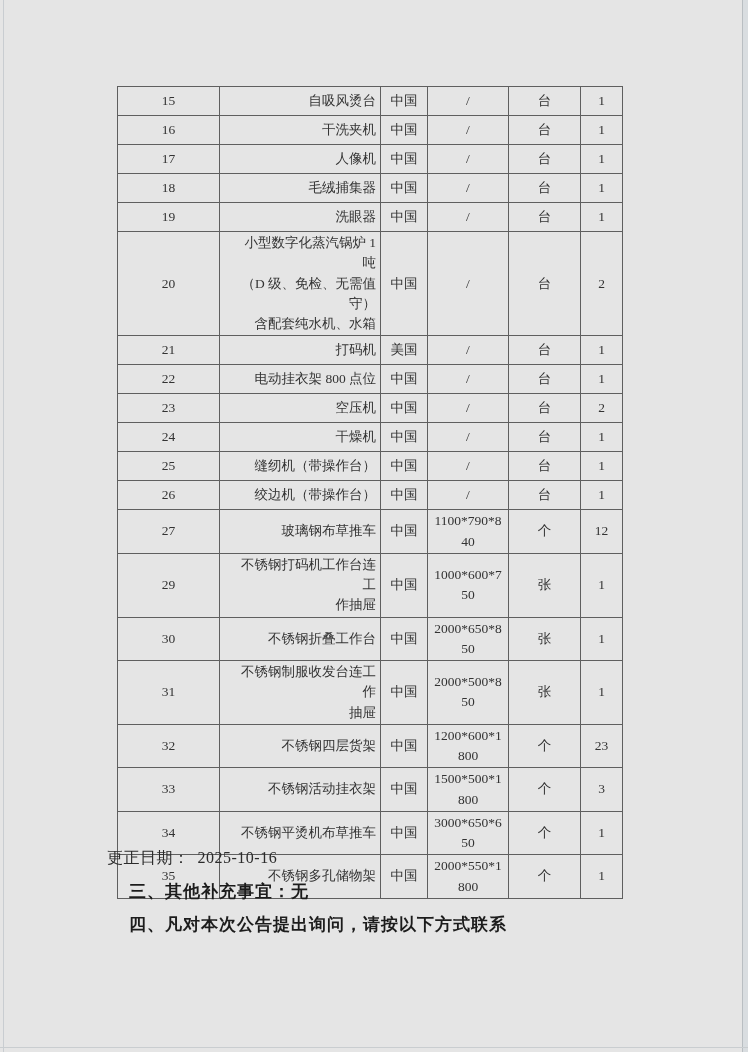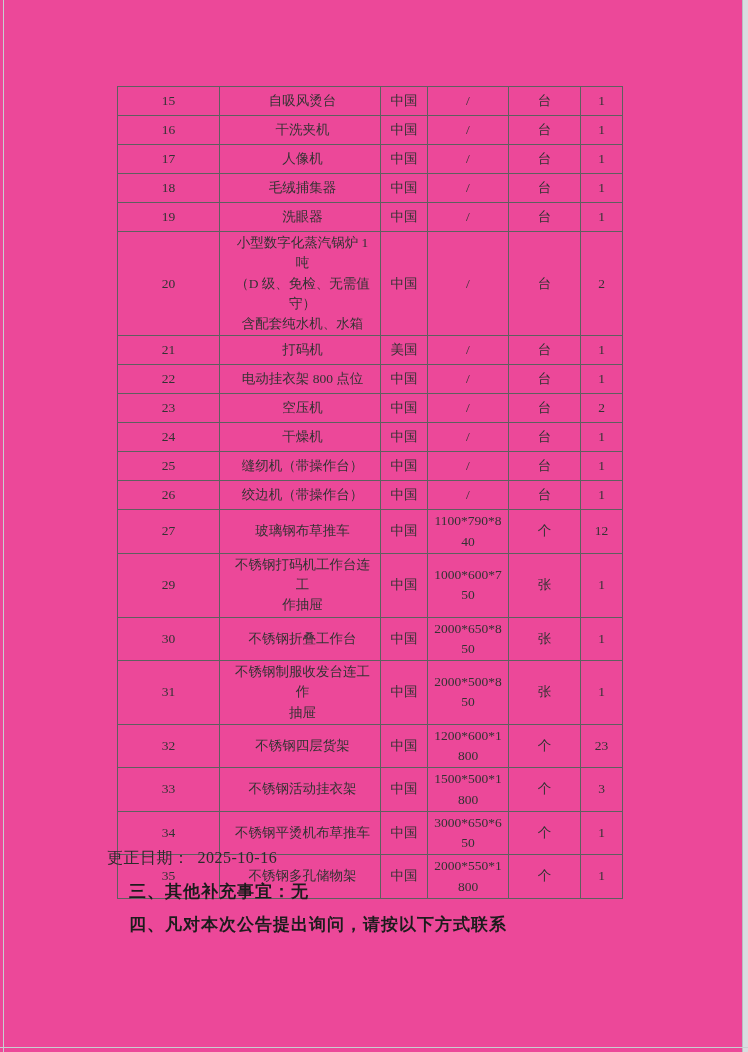--- a/index.html
+++ b/index.html
@@ -4,21 +4,21 @@
 <style>
   html,body{margin:0;padding:0;}
   body{
     width:748px;height:1052px;
     background:#ffffff;
     font-family:"Liberation Serif","DejaVu Serif",serif;
     color:#2e2e2e;
     position:relative;
     overflow:hidden;
   }
-  .page{position:absolute;inset:0;background:#ec4899;}
+  .page{position:absolute;inset:0;background:#e5e5e5;}
   
   .edge-left{position:absolute;left:3px;top:0;width:1px;height:1052px;background:#c9cdd1;}
   .edge-right-band{position:absolute;right:0;top:0;width:5px;height:1052px;background:#d9dde0;border-left:1px solid #b9bec2;}
   .edge-bottom{position:absolute;left:0;top:1047px;width:748px;height:1px;background:#c9cdd0;}
 
   table.items{
     position:absolute;left:117px;top:86px;
     border-collapse:collapse;
     table-layout:fixed;
     width:505px;
@@ -28,21 +28,21 @@
   table.items td{
     border:1px solid #5f5f5f;
     vertical-align:middle;
     text-align:center;
     white-space:pre-line;
     line-height:1.5;
     padding:1px 3px;
     overflow:hidden;
   }
   table.items td.left{
-    text-align:center;
+    text-align:right;
     padding-left:9px;
     padding-right:4px;
   }
   tr.h1{height:29px;}
   tr.h2{height:40px;}
   tr.h3{height:79px;}
 
   .date-line{
     position:absolute;left:107px;top:848px;
     font-size:16px;letter-spacing:0.5px;color:#2b2b2b;

